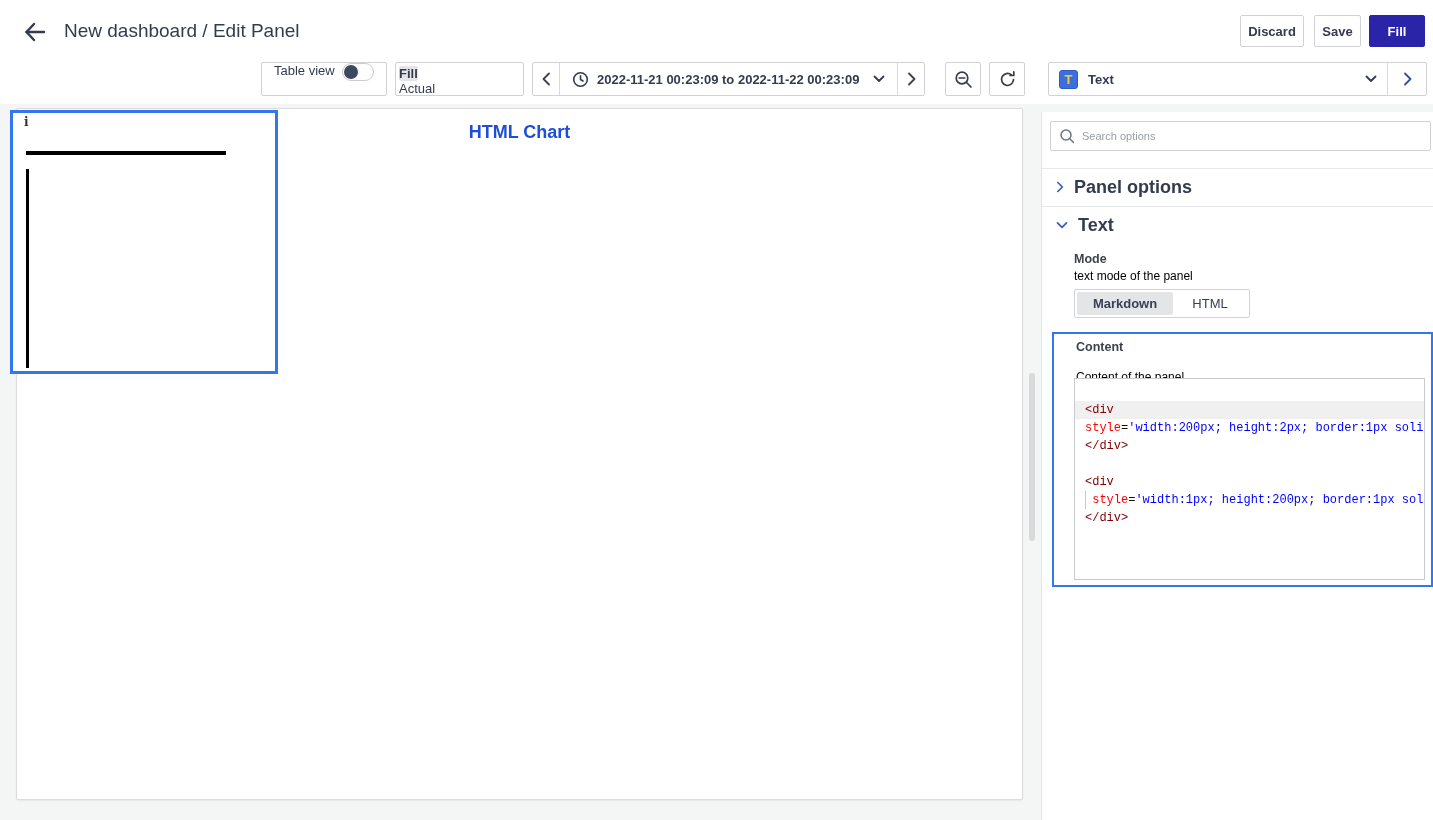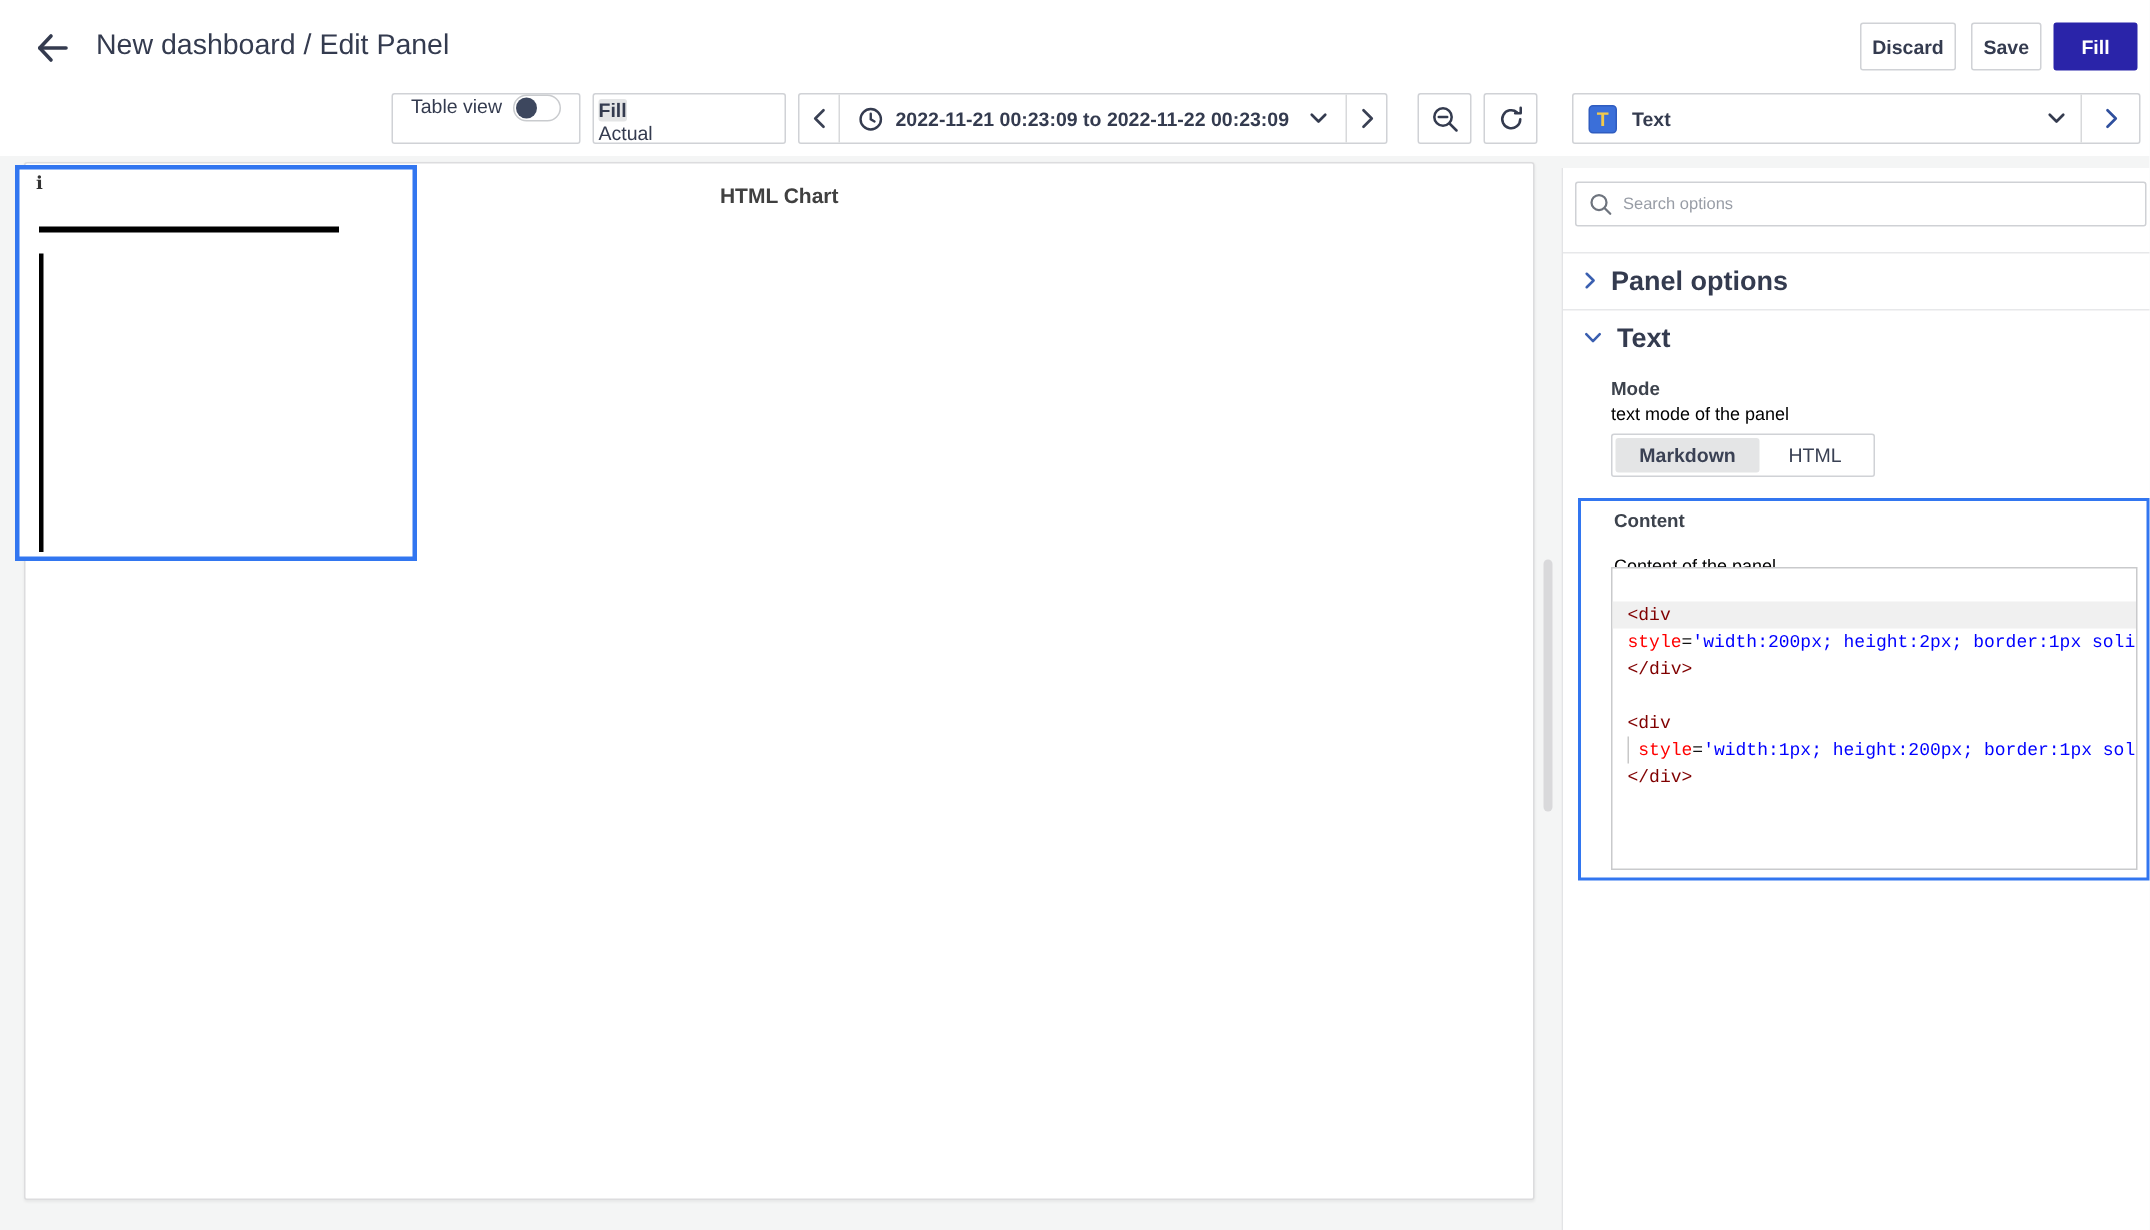--- a/index.html
+++ b/index.html
@@ -45,21 +45,21 @@
   .viz-icon { width:19px; height:19px; background:#3b6fd9; border:1px solid #2f5cc0; border-radius:3px;
               color:#f2c94c; font-weight:700; font-size:13px; display:flex; align-items:center; justify-content:center; }
   .tb-viz .name { font-weight:600; }
   .tb-viz .caret { margin-left:auto; }
   .tb-viz .next { width:39px; height:100%; border-left:1px solid #d8d9db; display:flex; align-items:center; justify-content:center; cursor:pointer; color:#30509e; }
 
   
   .canvas { position:absolute; top:104px; left:0; width:1041px; bottom:0; background:#f4f5f5; }
   .main-panel { position:absolute; left:16px; top:4px; width:1007px; height:692px; background:#fff;
                 border:1px solid #dcdcde; border-radius:2px; box-shadow:0 1px 2px rgba(0,0,0,0.06); }
-  .panel-title { position:absolute; top:13px; left:0; right:0; text-align:center; font-size:14px; font-weight:700; color:#404040; }
+  .panel-title { position:absolute; top:13px; left:0; right:0; text-align:center; font-size:18px; font-weight:700; color:#1d4ed8; }
   .sel-box { position:absolute; left:10px; top:6px; width:268px; height:264px; border:3px solid #3276f0; background:#fff; }
   .info-glyph { position:absolute; left:11px; top:2px; font-family:"DejaVu Serif", serif; font-weight:700; font-size:12px; color:#333; }
   .hline { position:absolute; left:13px; top:38px; width:200px; height:4px; background:#000; }
   .vline { position:absolute; left:13px; top:56px; width:3px; height:199px; background:#000; }
   .canvas-scrollbar { position:absolute; left:1029px; top:269px; width:6px; height:168px; background:#d9d9db; border-radius:3px; cursor:pointer; }
 
   
   .pane { position:absolute; top:112px; left:1041px; right:0; bottom:0; background:#fff; border-left:1px solid #e3e4e6; }
   .search-wrap { position:absolute; left:8px; top:9px; width:381px; height:30px; border:1px solid #cfd1d5; border-radius:2px;
                  background:#fff; display:flex; align-items:center; padding:0 8px; gap:7px; }

